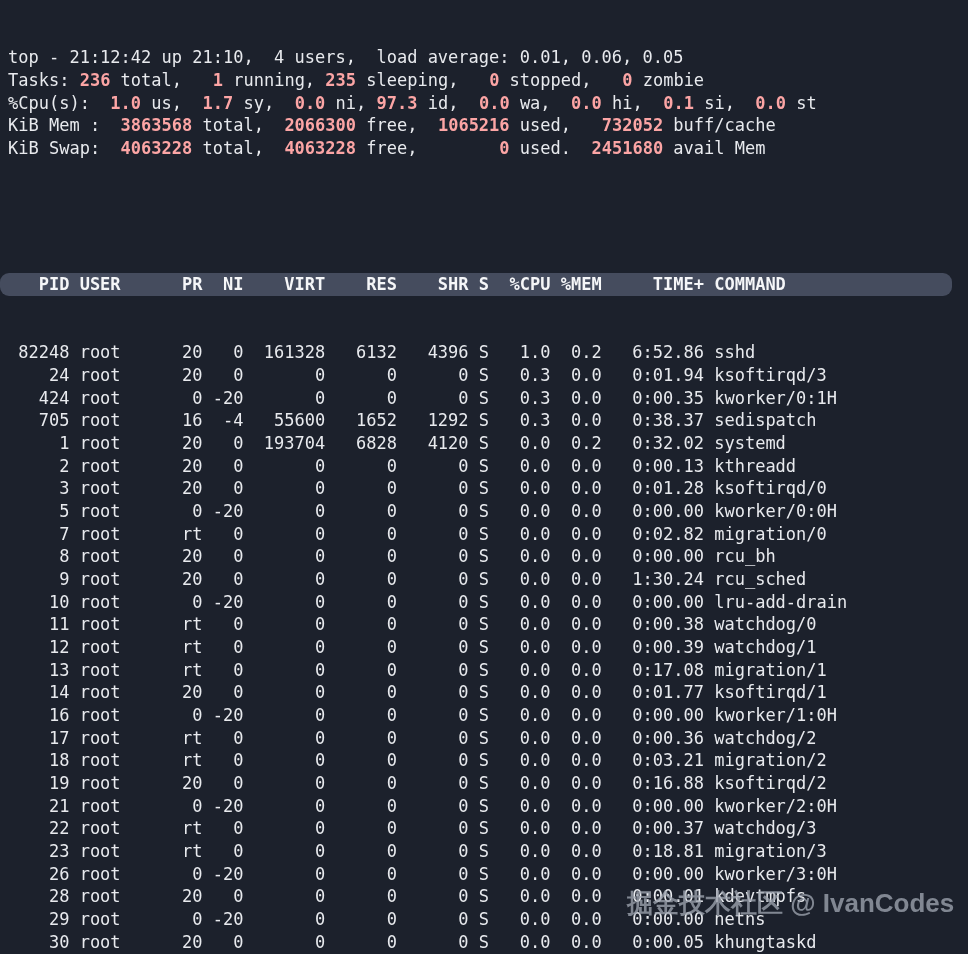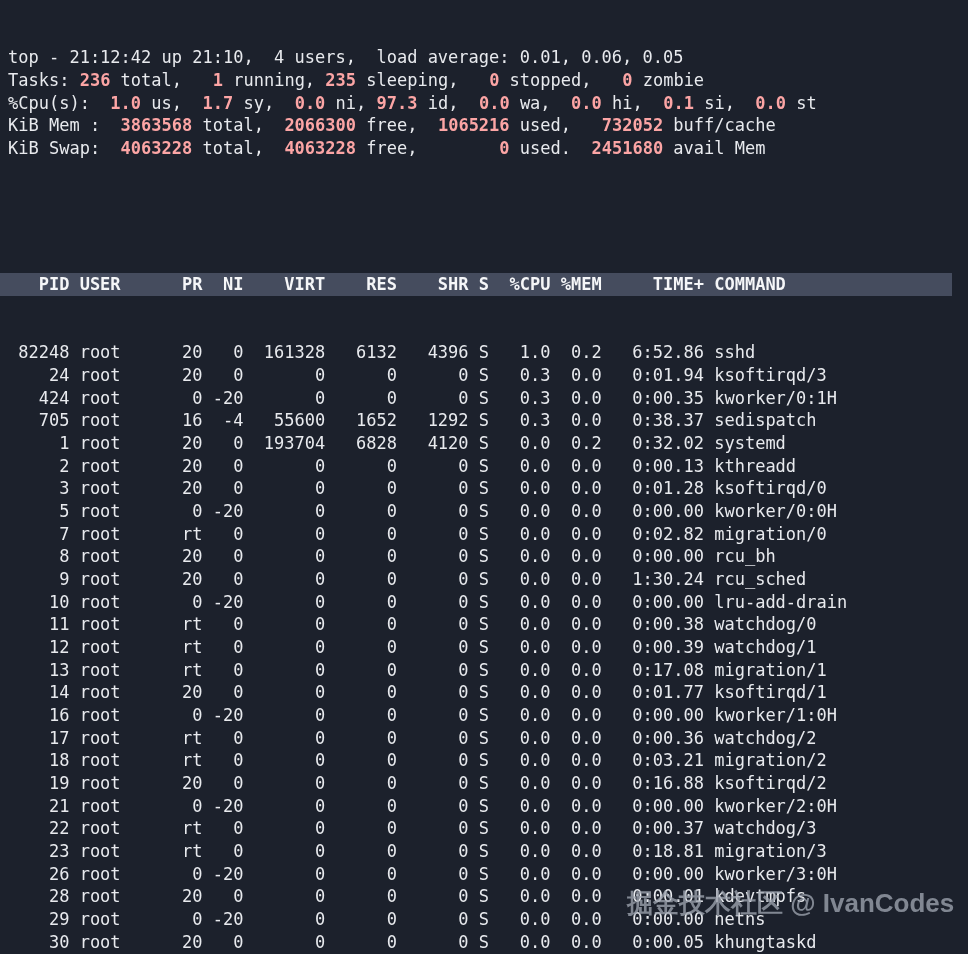--- a/index.html
+++ b/index.html
@@ -36,20 +36,21 @@
   .thead {
     box-sizing: border-box;
     width: 952px;
     margin-left: -8px;
     padding-left: 8px;
     height: 22.68px;
     background: #454c5e;
     color: #f5f6f8;
     font-weight: bold;
     white-space: pre;
+    border-radius: 9px;
   }
   .watermark {
     position: absolute;
     left: 627px;
     top: 892px;
     font-family: "Liberation Sans", sans-serif;
     font-size: 26px;
     font-weight: bold;
     color: rgba(158, 164, 175, 0.78);
     white-space: nowrap;

